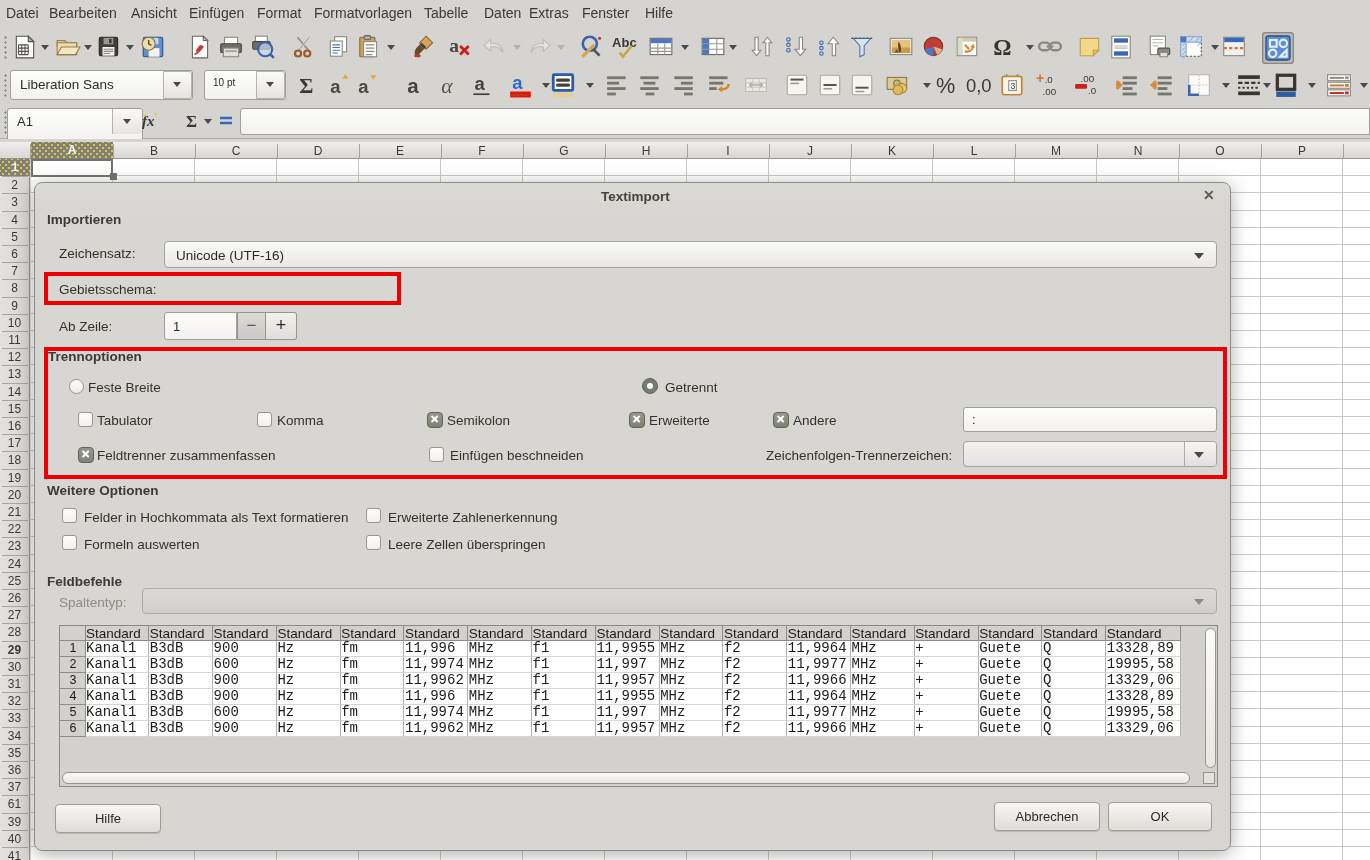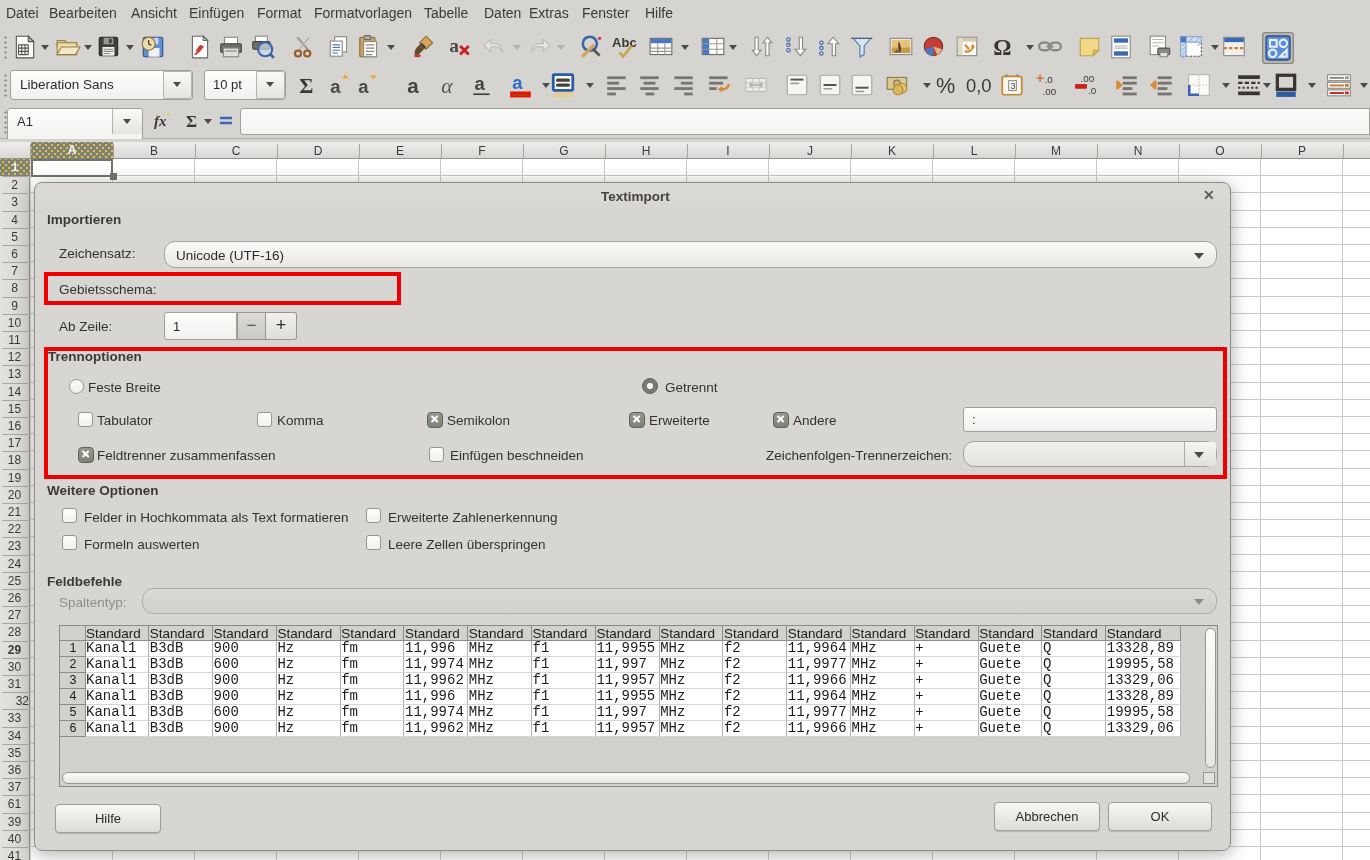--- a/index.html
+++ b/index.html
@@ -46,21 +46,21 @@
 #sel1 { position:absolute; left:0px; top:20px; width:30px; height:17px; color:#fff; font-weight:bold; font-size:11px; text-align:center; line-height:16px; }
 #a1sel { position:absolute; left:31px; top:20px; width:82px; height:18px; border:2px solid #70756b; }
 #a1hdl { position:absolute; left:110px; top:34px; width:7px; height:7px; background:#70756b; }
 
 
 #dlg { position:absolute; left:34px; top:182px; width:1197px; height:669px;
   background:linear-gradient(#dcdad7 0px, #d8d6d3 26px, #d8d6d3 100%); border:1px solid #8b8b87; border-radius:8px;
   box-shadow:0 3px 18px rgba(60,60,55,.42); }
 #dlg .lbl { position:absolute; font-size:13.5px; color:#34312d; white-space:nowrap; }
 #dlg .bold { font-weight:bold; color:#3a3a36; }
-.combo { position:absolute; background:linear-gradient(#f9f9f7,#e9e8e5); border:1px solid #a5a39e; border-radius:11px; }
+.combo { position:absolute; background:linear-gradient(#f9f9f7,#e9e8e5); border:1px solid #a5a39e; border-radius:4px; }
 .combo .ca { position:absolute; right:12px; top:50%; margin-top:-2px; width:0; height:0; border-left:5px solid transparent; border-right:5px solid transparent; border-top:6px solid #4a4a46; }
 .combo .tx { position:absolute; left:11px; top:50%; transform:translateY(-50%); font-size:13.5px; color:#2b2b29; white-space:nowrap; }
 .cb { position:absolute; width:15px; height:15px; border:1px solid #98968f; border-radius:3px; background:linear-gradient(#fdfdfc,#f1f0ee); }
 .cbc { position:absolute; width:16px; height:16px; border-radius:4px; border:1px solid #5f635a;
   background:linear-gradient(#949888,#7e8376); }
 .cbc:after { content:"✕"; position:absolute; left:0; top:0; width:13px; height:13px; line-height:13px; text-align:center; color:#fff; font-size:11px; font-weight:bold; text-shadow:0 0 1px #fff; }
 .radio { position:absolute; width:15px; height:15px; border-radius:50%; border:1px solid #98968f; background:linear-gradient(#fdfdfc,#eeedeb); }
 .radioc { position:absolute; width:16px; height:16px; border-radius:50%; background:#777c72; border:1px solid #5f6359; }
 .radioc:after { content:""; position:absolute; left:4px; top:4px; width:6px; height:6px; border-radius:50%; background:#fff; }
 .pbtn { position:absolute; background:linear-gradient(#f8f7f5,#dedcd8); border:1px solid #a09e99; border-radius:4px;
@@ -286,21 +286,21 @@
   </div>
 <div id="tb2">
     <div class="grip"></div>
     <div>
       <div class="field" style="position:absolute;left:10px;top:4px;width:183px;height:30px;"></div>
       <div style="position:absolute;left:163px;top:5px;width:29px;height:28px;background:linear-gradient(#fafaf8,#e6e4e1);border:1px solid #b5b3af;border-radius:0 3px 3px 0;"></div>
       <span style="position:absolute;left:20px;top:11px;font-size:13.5px;color:#2b2b29;">Liberation Sans</span>
       <div class="caret" style="left:173px;top:16px;"></div>
       <div class="field" style="position:absolute;left:204px;top:4px;width:82px;height:30px;"></div>
       <div style="position:absolute;left:256px;top:5px;width:29px;height:28px;background:linear-gradient(#fafaf8,#e6e4e1);border:1px solid #b5b3af;border-radius:0 3px 3px 0;"></div>
-      <span style="position:absolute;left:213px;top:11px;font-size:13px;color:#2b2b29;">10 pt</span>
+      <span style="position:absolute;left:213px;top:11px;font-size:10px;color:#2b2b29;">10 pt</span>
       <div class="caret" style="left:266px;top:16px;"></div>
     </div>
     <div style="position: absolute; left: 297px; top: 6px; width: 26px; height: 26px;"><svg width="26" height="26" viewBox="0 0 24 24">
         <text x="2" y="19" font-family="Liberation Serif,serif" font-weight="bold" font-size="20" fill="#3a3834">Σ</text>
       </svg></div>
     <div style="position: absolute; left: 328px; top: 6px; width: 26px; height: 26px;"><svg width="26" height="26" viewBox="0 0 24 24">
         <text x="2" y="19" font-family="Liberation Sans,sans-serif" font-weight="bold" font-size="17" fill="#4a4843">a</text>
         <path d="M13,6 l3,-4 l3,4 z" fill="#e8a83a"></path>
       </svg></div>
     <div style="position: absolute; left: 356px; top: 6px; width: 26px; height: 26px;"><svg width="26" height="26" viewBox="0 0 24 24">
@@ -467,21 +467,21 @@
 
 <div id="fbar">
     <div class="grip" style="top:6px;"></div>
   <div id="namebox" class="field">
       <span style="position:absolute;left:9px;top:5px;font-size:13px;color:#2b2b29;">A1</span>
       <div class="btn">
         <div class="caret" style="left:10px;top:10px;"></div>
       </div>
     </div>
   <div id="forminput"></div>
-<div style="position: absolute; left: 152px; top: 6px; width: 22px; height: 22px; text-align: right;"><svg width="22" height="22" viewBox="0 0 22 22">
+<div style="position: absolute; left: 140px; top: 6px; width: 22px; height: 22px; text-align: right;"><svg width="22" height="22" viewBox="0 0 22 22">
         <text x="2" y="16" font-family="Liberation Serif,serif" font-style="italic" font-weight="bold" font-size="15" fill="#3a3834">fx</text>
         <circle cx="16" cy="4" r="1.2" fill="#e8c83a"></circle>
         <circle cx="5" cy="5" r="1" fill="#e8c83a"></circle>
       </svg></div>
     <div style="position: absolute; left: 183px; top: 6px; width: 22px; height: 22px;"><svg width="22" height="22" viewBox="0 0 22 22">
         <text x="3" y="17" font-family="Liberation Serif,serif" font-weight="bold" font-size="17" fill="#3a3834">Σ</text>
       </svg></div>
     <div class="caret" style="left: 204px; top: 15px;"></div>
     <div style="position: absolute; left: 216px; top: 6px; width: 22px; height: 22px;"><svg width="22" height="22" viewBox="0 0 22 22">
         <path d="M4,8 h12 M4,13 h12" stroke="#3a68b4" stroke-width="2.6"></path>
@@ -580,21 +580,21 @@
       <div class="rn" style="top: 449.2px;">27</div>
       <div class="rsep" style="top: 464.4px;"></div>
       <div class="rn" style="top: 466.4px;">28</div>
       <div class="rsep" style="top: 481.6px;"></div>
       <div class="rn" style="top: 483.6px; font-weight: bold;">29</div>
       <div class="rsep" style="top: 498.8px;"></div>
       <div class="rn" style="top: 500.8px;">30</div>
       <div class="rsep" style="top: 516px;"></div>
       <div class="rn" style="top: 518px;">31</div>
       <div class="rsep" style="top: 533.2px;"></div>
-      <div class="rn" style="top: 535.2px; text-align: right;">32</div>
+      <div class="rn" style="top: 535.2px;">32</div>
       <div class="rsep" style="top: 550.4px;"></div>
       <div class="rn" style="top: 552.4px;">33</div>
       <div class="rsep" style="top: 567.6px;"></div>
       <div class="rn" style="top: 569.6px;">34</div>
       <div class="rsep" style="top: 584.8px;"></div>
       <div class="rn" style="top: 586.8px;">35</div>
       <div class="rsep" style="top: 602px;"></div>
       <div class="rn" style="top: 604px;">36</div>
       <div class="rsep" style="top: 619.2px;"></div>
       <div class="rn" style="top: 621.2px;">37</div>

